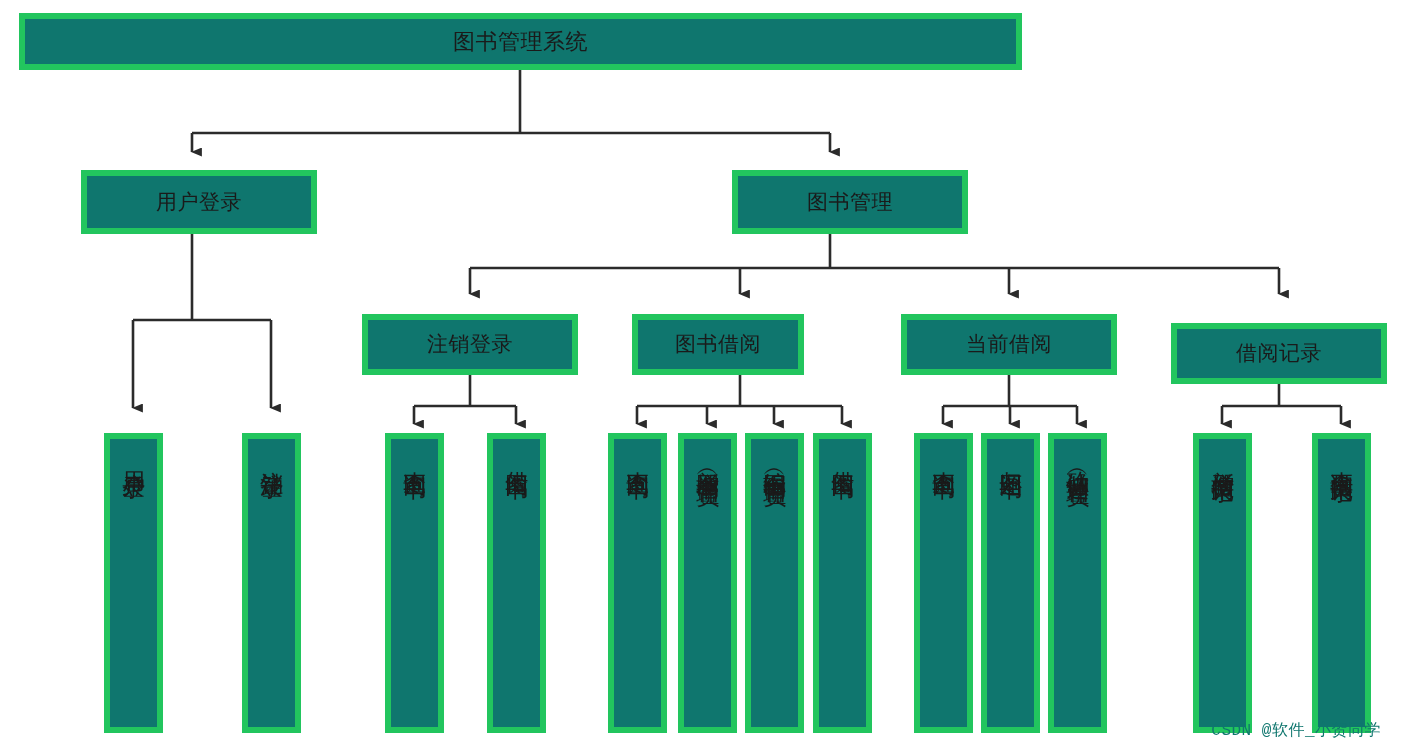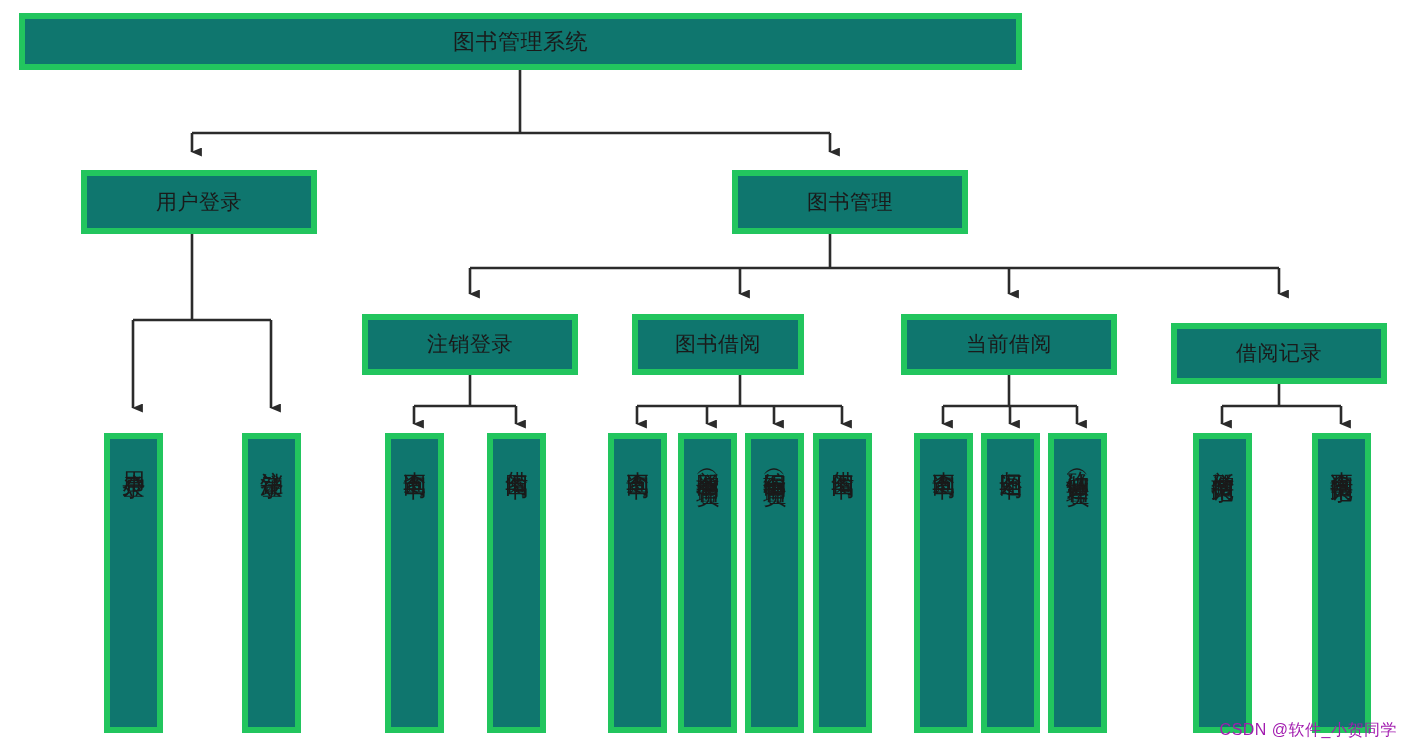--- a/index.html
+++ b/index.html
@@ -58,28 +58,28 @@
   .node.vert .label {
     writing-mode: vertical-rl;
     text-orientation: upright;
     font-size: 23px;
     line-height: 1.02;
     letter-spacing: 2px;
     white-space: nowrap;
   }
   .watermark {
     position: absolute;
-    right: 8px;
+    right: 24px;
     bottom: 6px;
     font-size: 16px;
-    color: #a21caf;
+    color: #0f766e;
     letter-spacing: 0.5px;
     white-space: nowrap;
     z-index: 3;
-    font-family: Liberation Sans, sans-serif;
+    font-family: Liberation Mono, monospace;
   }
 </style>
 </head>
 <body>
 
 <div id="canvas">
 
   <svg id="wires" viewBox="0 0 1405 747" width="1405" height="747" aria-hidden="true">
     <defs>
       <marker id="arrow" viewBox="0 0 10 12" refX="5" refY="11" markerWidth="9" markerHeight="11" orient="auto-start-reverse" markerUnits="userSpaceOnUse">

